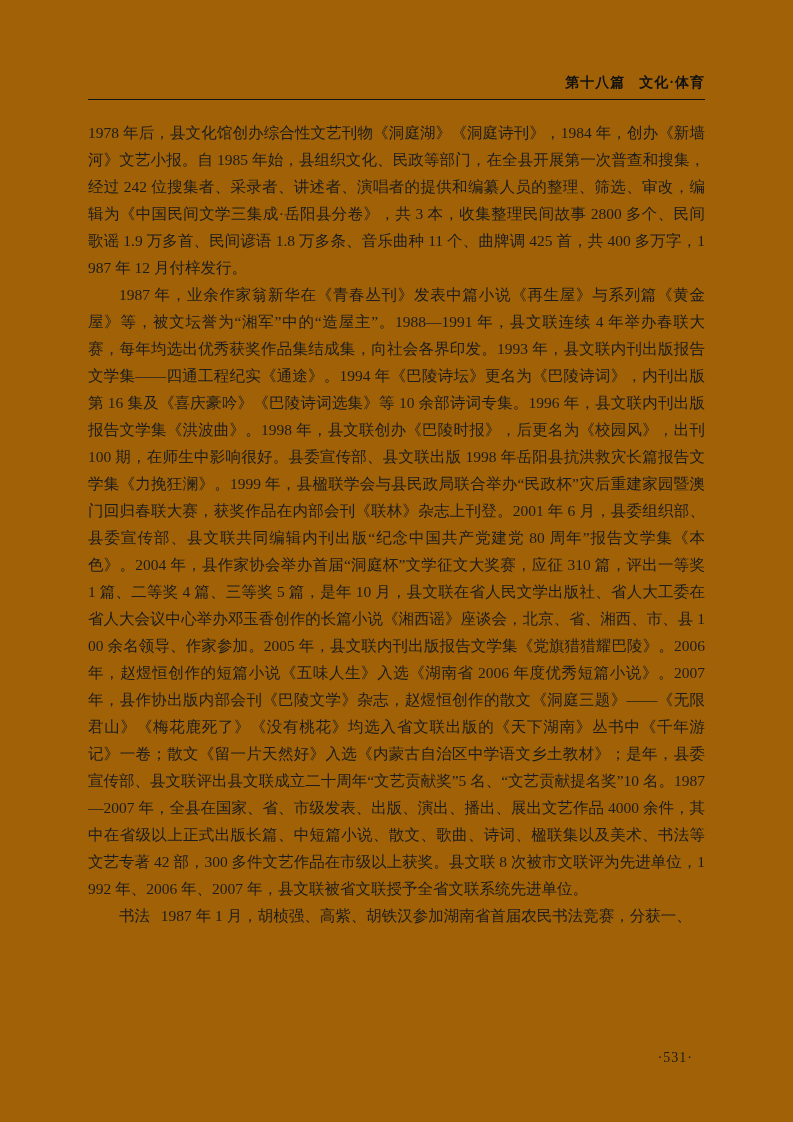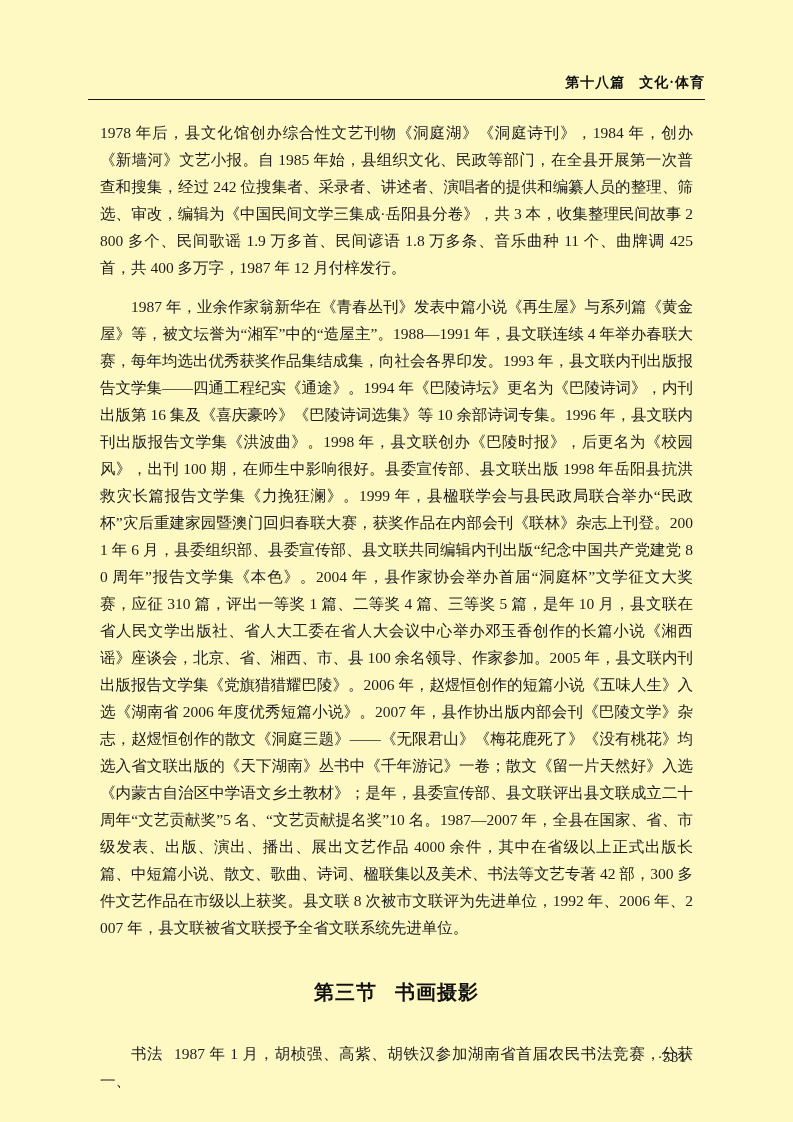--- a/index.html
+++ b/index.html
@@ -4,21 +4,21 @@
 <style>
   html, body {
     margin: 0;
     padding: 0;
     background: #ffffff;
   }
   .page {
     position: relative;
     width: 793px;
     height: 1122px;
-    background: #fef9c3;
+    background: #a16207;
     overflow: hidden;
     font-family: "Liberation Serif", "DejaVu Serif", serif;
     color: #1c1c1c;
   }
   .content {
     position: absolute;
     left: 88px;
     right: 88px;
     top: 74px;
   }
@@ -33,21 +33,21 @@
   }
   .running-header .rh-part {
     margin-right: 14px;
   }
   .header-rule {
     border-bottom: 1.8px solid #141414;
     margin-top: 7px;
     margin-bottom: 19px;
   }
   .para {
-    margin: 12px;
+    margin: 0;
     font-size: 15.5px;
     line-height: 27px;
     text-align: justify;
     text-indent: 2em;
     word-break: break-all;
   }
   .para.no-indent {
     text-indent: 0;
   }
   .section-heading {
@@ -84,20 +84,19 @@
       <span class="rh-part">第十八篇</span>
       <span class="rh-title">文化·体育</span>
     </div>
 
     <div class="header-rule"></div>
 
     <p class="para no-indent">1978 年后，县文化馆创办综合性文艺刊物《洞庭湖》《洞庭诗刊》，1984 年，创办《新墙河》文艺小报。自 1985 年始，县组织文化、民政等部门，在全县开展第一次普查和搜集，经过 242 位搜集者、采录者、讲述者、演唱者的提供和编纂人员的整理、筛选、审改，编辑为《中国民间文学三集成·岳阳县分卷》，共 3 本，收集整理民间故事 2800 多个、民间歌谣 1.9 万多首、民间谚语 1.8 万多条、音乐曲种 11 个、曲牌调 425 首，共 400 多万字，1987 年 12 月付梓发行。</p>
 
     <p class="para">1987 年，业余作家翁新华在《青春丛刊》发表中篇小说《再生屋》与系列篇《黄金屋》等，被文坛誉为“湘军”中的“造屋主”。1988—1991 年，县文联连续 4 年举办春联大赛，每年均选出优秀获奖作品集结成集，向社会各界印发。1993 年，县文联内刊出版报告文学集——四通工程纪实《通途》。1994 年《巴陵诗坛》更名为《巴陵诗词》，内刊出版第 16 集及《喜庆豪吟》《巴陵诗词选集》等 10 余部诗词专集。1996 年，县文联内刊出版报告文学集《洪波曲》。1998 年，县文联创办《巴陵时报》，后更名为《校园风》，出刊 100 期，在师生中影响很好。县委宣传部、县文联出版 1998 年岳阳县抗洪救灾长篇报告文学集《力挽狂澜》。1999 年，县楹联学会与县民政局联合举办“民政杯”灾后重建家园暨澳门回归春联大赛，获奖作品在内部会刊《联林》杂志上刊登。2001 年 6 月，县委组织部、县委宣传部、县文联共同编辑内刊出版“纪念中国共产党建党 80 周年”报告文学集《本色》。2004 年，县作家协会举办首届“洞庭杯”文学征文大奖赛，应征 310 篇，评出一等奖 1 篇、二等奖 4 篇、三等奖 5 篇，是年 10 月，县文联在省人民文学出版社、省人大工委在省人大会议中心举办邓玉香创作的长篇小说《湘西谣》座谈会，北京、省、湘西、市、县 100 余名领导、作家参加。2005 年，县文联内刊出版报告文学集《党旗猎猎耀巴陵》。2006 年，赵煜恒创作的短篇小说《五味人生》入选《湖南省 2006 年度优秀短篇小说》。2007 年，县作协出版内部会刊《巴陵文学》杂志，赵煜恒创作的散文《洞庭三题》——《无限君山》《梅花鹿死了》《没有桃花》均选入省文联出版的《天下湖南》丛书中《千年游记》一卷；散文《留一片天然好》入选《内蒙古自治区中学语文乡土教材》；是年，县委宣传部、县文联评出县文联成立二十周年“文艺贡献奖”5 名、“文艺贡献提名奖”10 名。1987—2007 年，全县在国家、省、市级发表、出版、演出、播出、展出文艺作品 4000 余件，其中在省级以上正式出版长篇、中短篇小说、散文、歌曲、诗词、楹联集以及美术、书法等文艺专著 42 部，300 多件文艺作品在市级以上获奖。县文联 8 次被市文联评为先进单位，1992 年、2006 年、2007 年，县文联被省文联授予全省文联系统先进单位。</p>
 
-    <h2 class="section-heading"><span class="heading-number">第三节</span><span>书画摄影</span></h2>
 
     <p class="para"><span class="term">书法</span><span>1987 年 1 月，胡桢强、高紫、胡铁汉参加湖南省首届农民书法竞赛，分获一、</span></p>
 
   </div>
 
   <div class="page-number">·531·</div>
 </div>
 
 </body></html>

